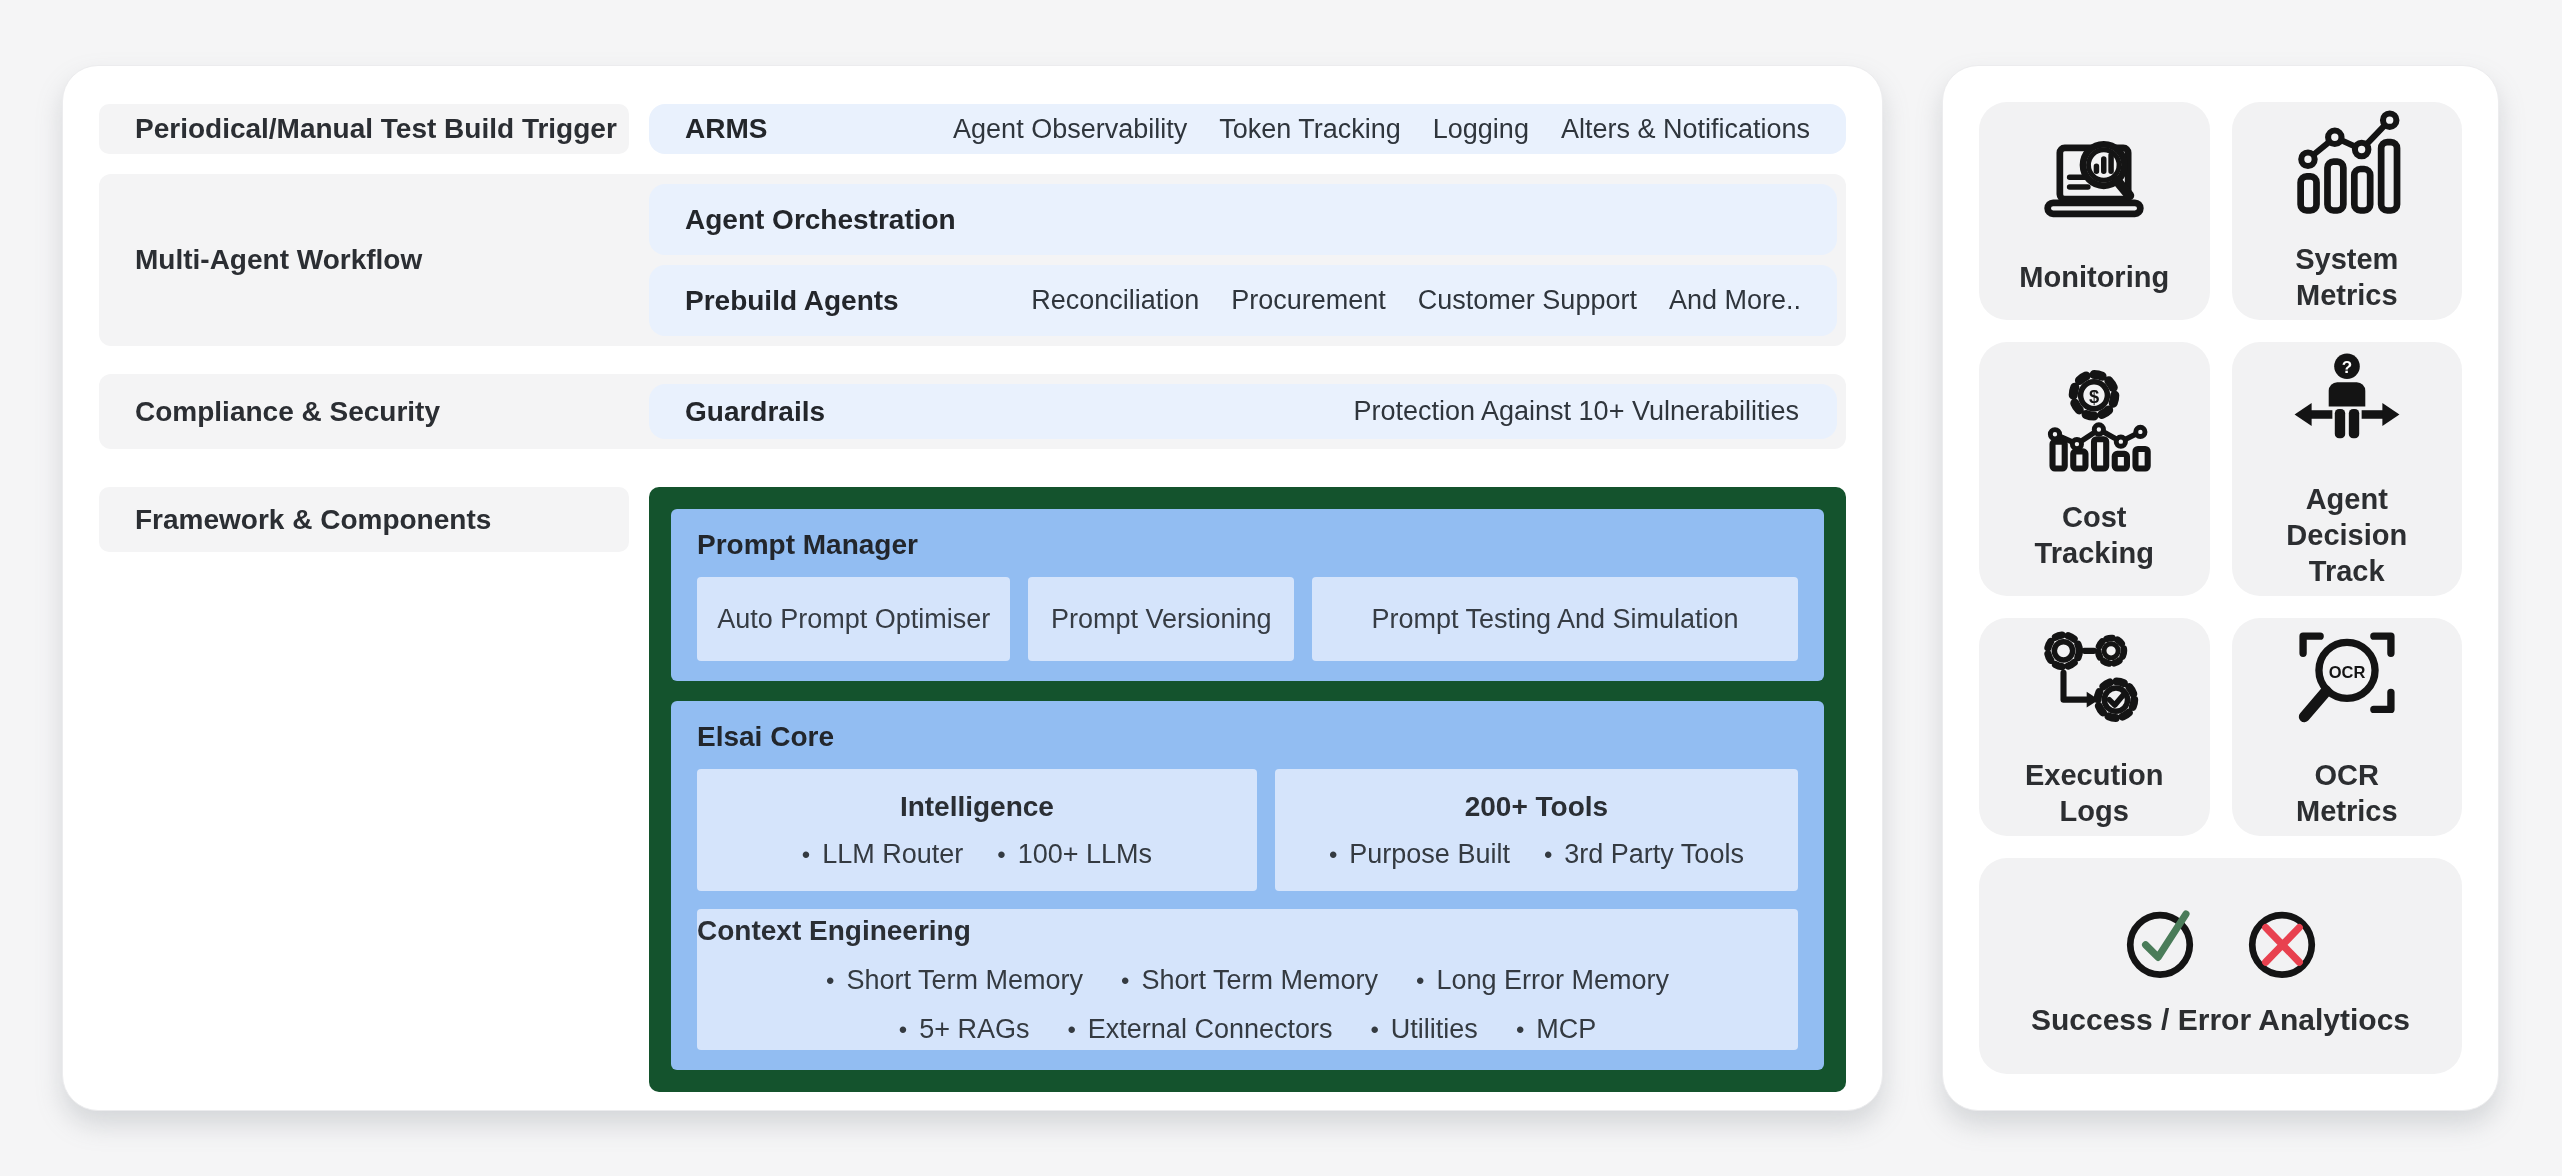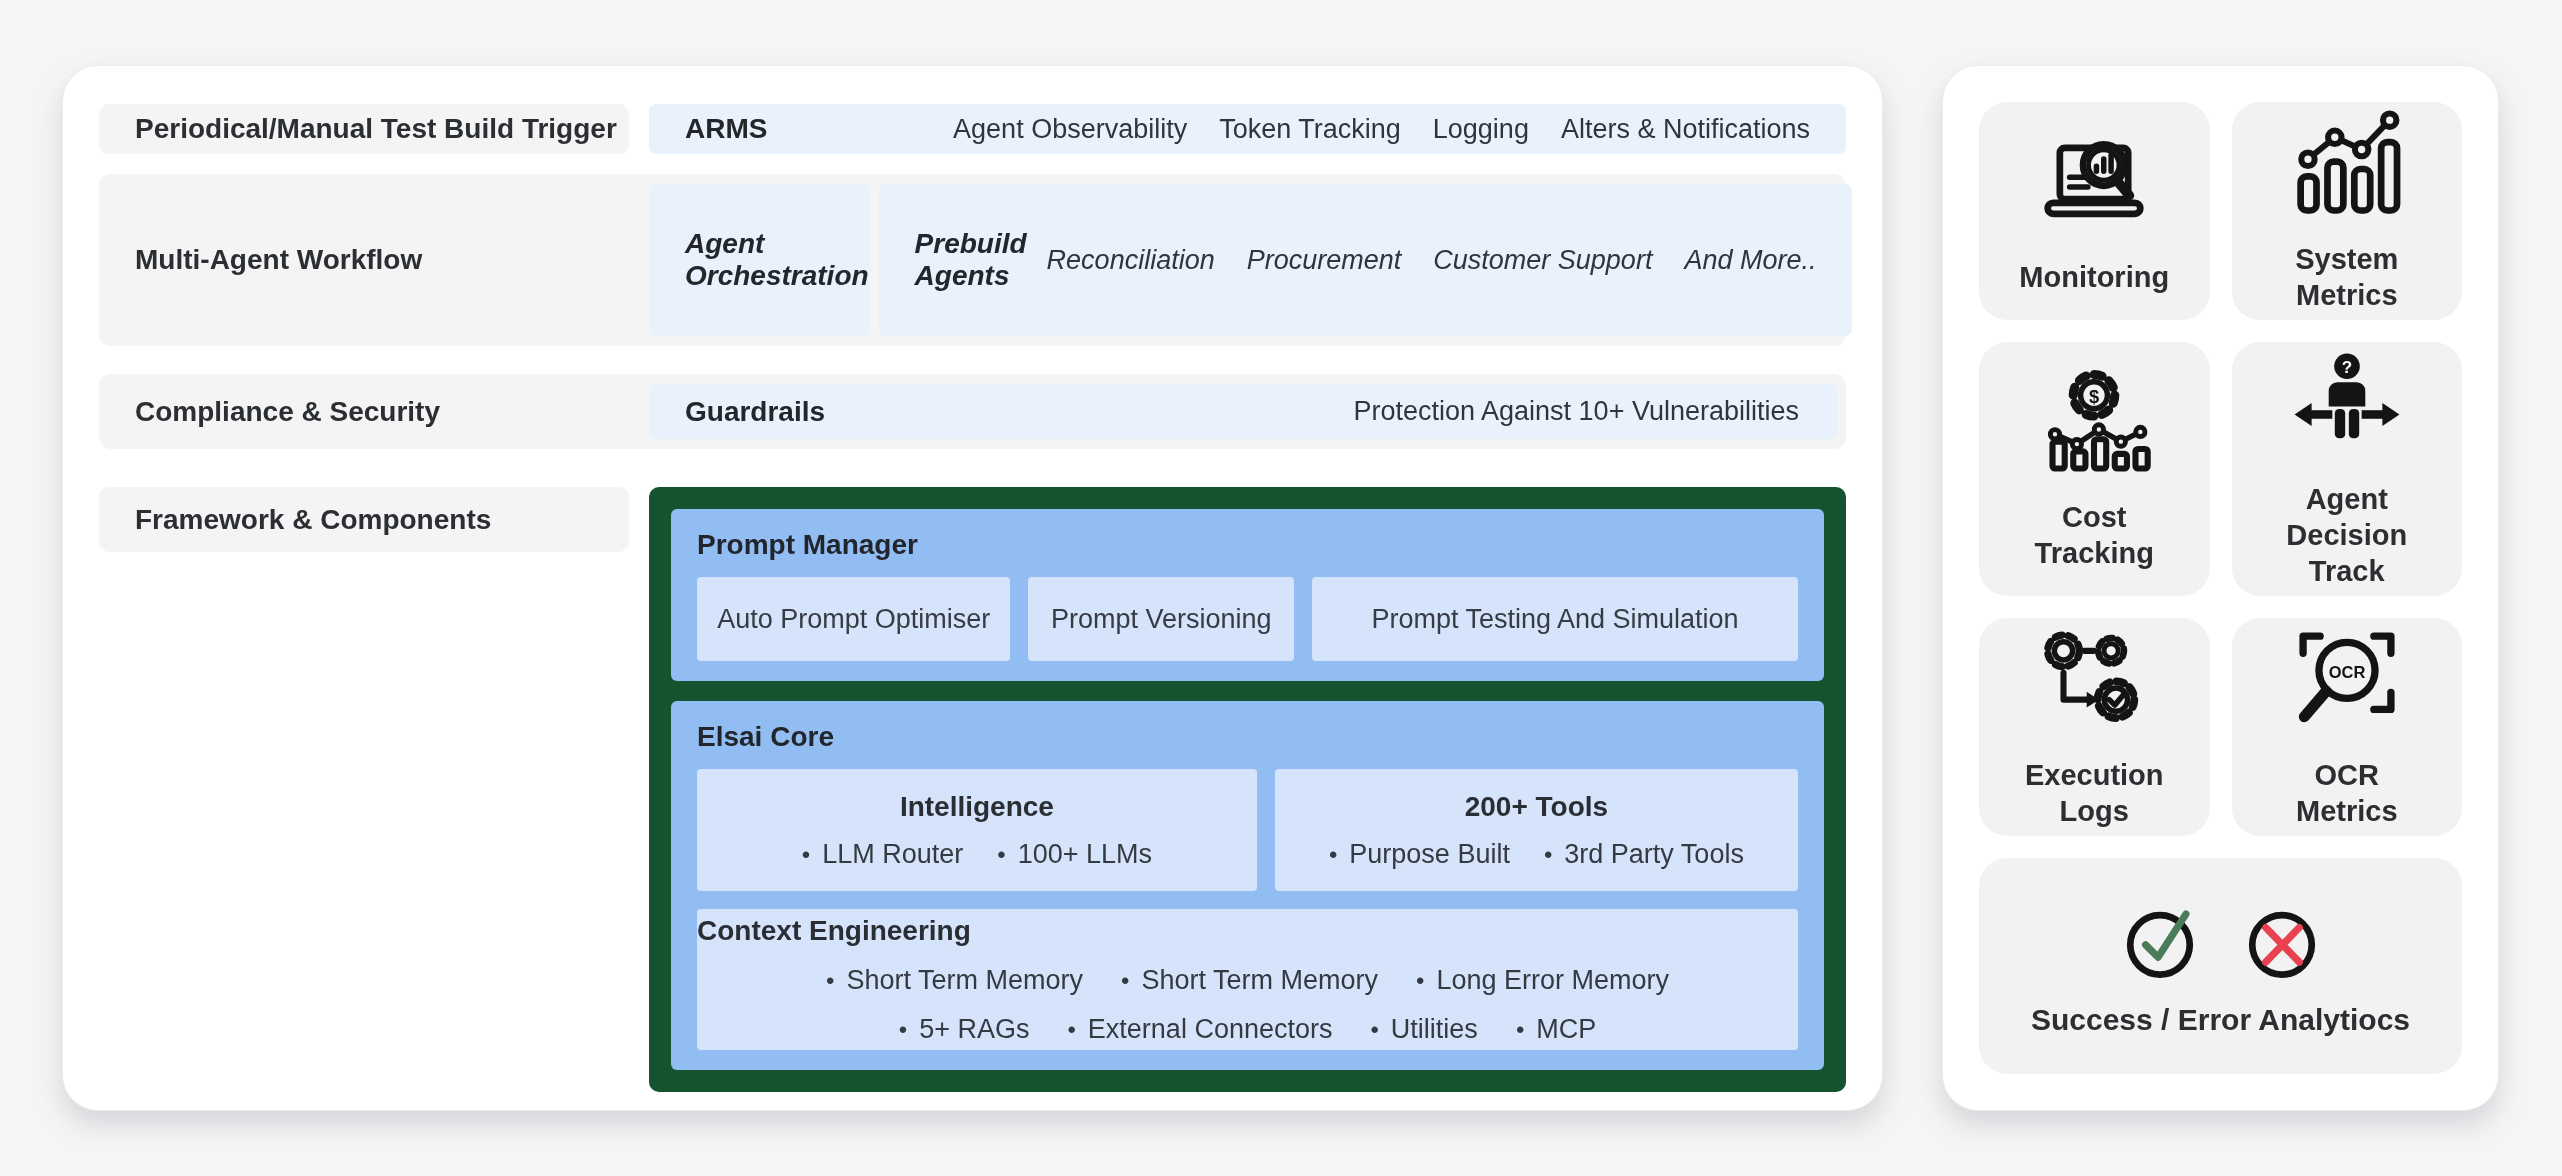--- a/index.html
+++ b/index.html
@@ -21,38 +21,38 @@
 
   
   .gray-box{
     background:#f4f4f5;border-radius:10px;display:flex;align-items:center;
     padding-left:36px;box-sizing:border-box;
     font-weight:bold;font-size:28px;color:#2b2e33;
   }
   .row1{display:flex;gap:20px;height:50px;margin-bottom:20px;}
   .row1 .gray-box{width:530px;flex:none;}
   .blue-row{
-    background:#e9f1fd;border-radius:7px;display:flex;align-items:center;
+    background:#e9f1fd;border-radius:16px;display:flex;align-items:center;
     box-sizing:border-box;
     gap:20px;
   }
   .row1 .blue-row{flex:1;}
   .blue-label{font-weight:bold;font-size:28px;color:#23262b;padding-left:36px;}
   .row-items{display:flex;gap:32px;margin-left:auto;padding-right:36px;font-size:27px;color:#2f353c;white-space:nowrap;}
   .note-text{margin-left:auto;padding-right:38px;font-size:27px;color:#2f353c;}
 
   .gray-panel{
     background:#f4f4f5;border-radius:12px;display:flex;align-items:stretch;box-sizing:border-box;
   }
   .gray-panel .panel-label{
     width:530px;flex:none;display:flex;align-items:center;padding-left:36px;box-sizing:border-box;
     font-weight:bold;font-size:28px;color:#2b2e33;
   }
   .row2{height:172px;margin-bottom:28px;}
-  .row2 .sub-stack{flex:1;display:flex;flex-direction:row;gap:10px;padding:10px 9px 10px 20px;font-style:italic;}
+  .row2 .sub-stack{flex:1;display:flex;flex-direction:column;gap:10px;padding:10px 9px 10px 20px;}
   .row2 .blue-row{flex:1;}
   .row3{height:75px;margin-bottom:38px;}
   .row3 .sub-stack{flex:1;display:flex;padding:10px 9px 10px 20px;}
   .row3 .blue-row{flex:1;}
 
   .bottom{flex:1;display:flex;gap:20px;min-height:0;}
   .left-col{width:530px;flex:none;display:flex;flex-direction:column;gap:40px;}
   .left-col .gray-box{height:65px;}
   .blue-container{
     flex:1;background:#14532d;border-radius:10px;padding:22px;box-sizing:border-box;

